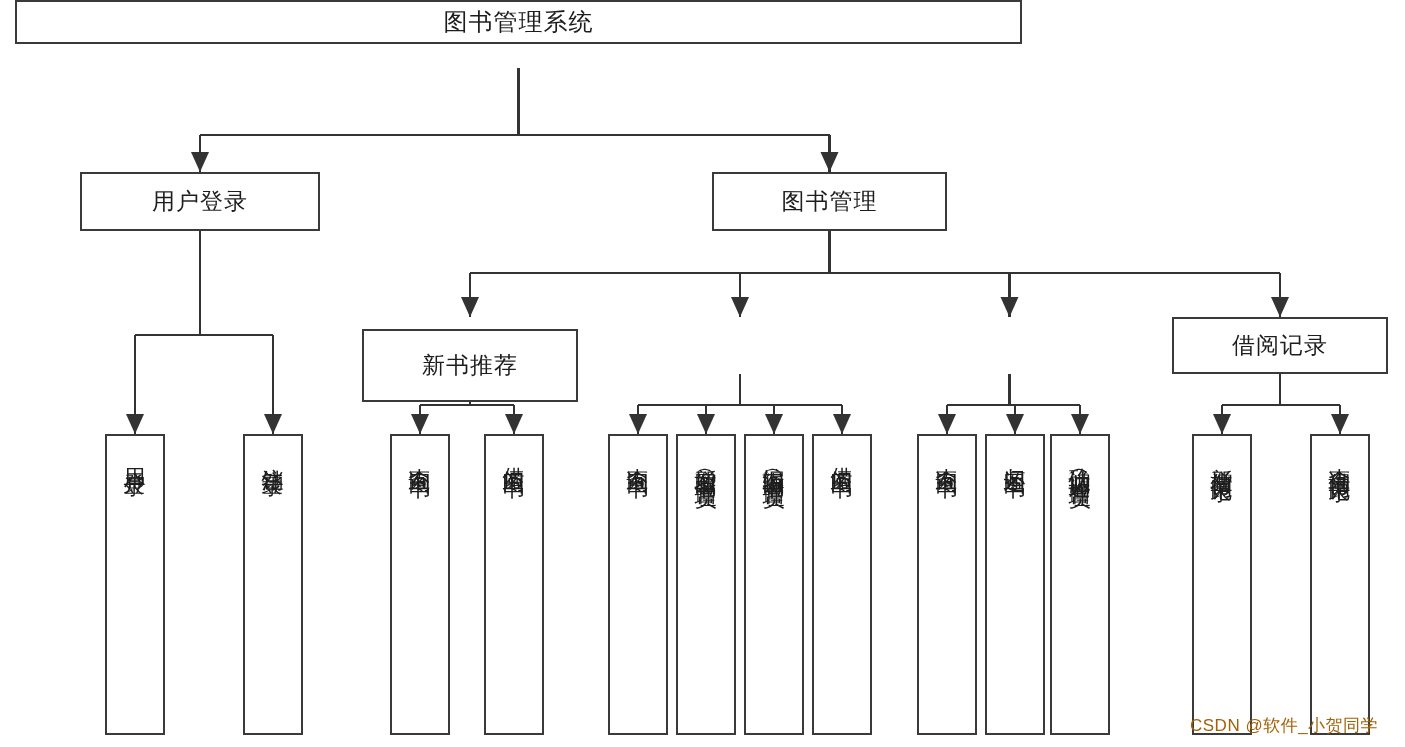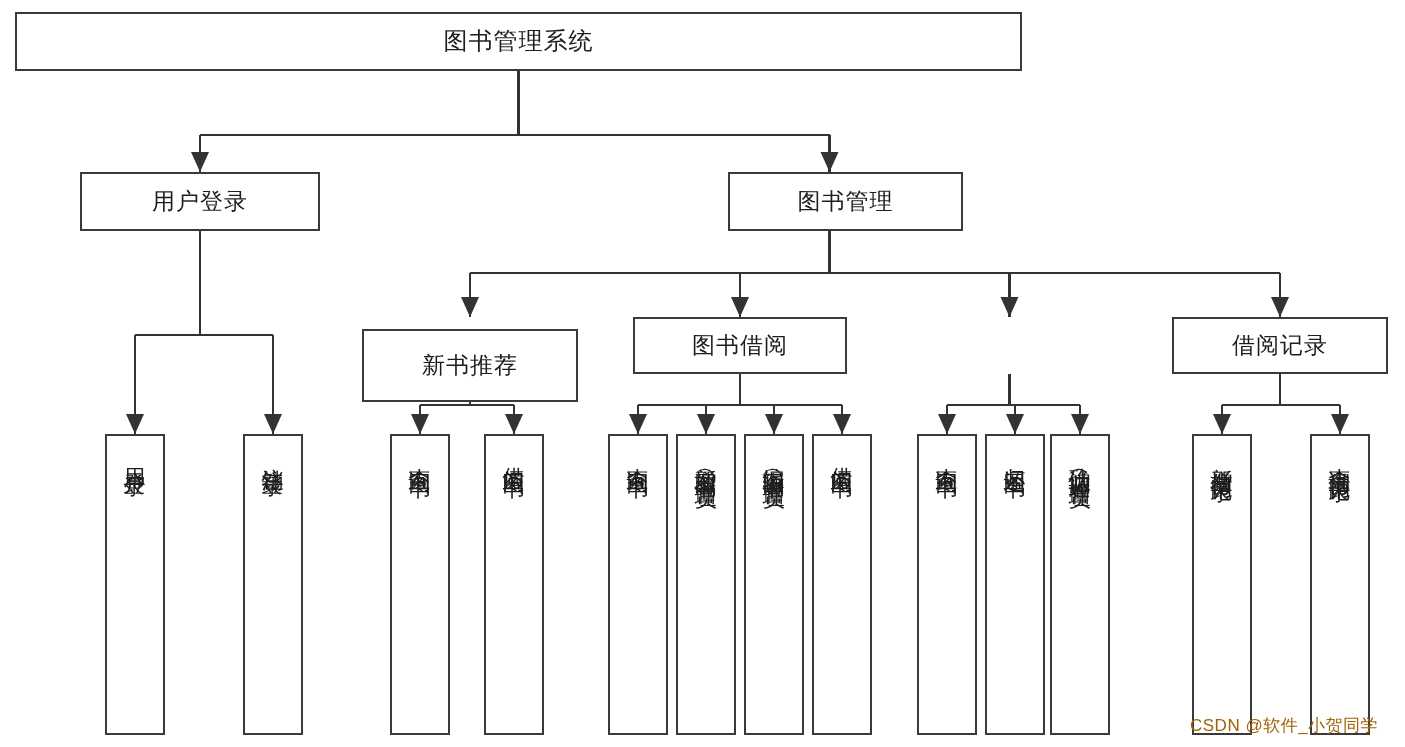--- a/index.html
+++ b/index.html
@@ -121,36 +121,33 @@
       <line x1="1080" y1="405" x2="1080" y2="434" stroke="#333333" stroke-width="2.6" shape-rendering="crispEdges"></line>
       <polygon points="1071,414 1089,414 1080,434" fill="#333333"></polygon>
       <line x1="1280" y1="374" x2="1280" y2="405" stroke="#333333" stroke-width="2.6" shape-rendering="crispEdges"></line>
       <line x1="1222" y1="405" x2="1340" y2="405" stroke="#333333" stroke-width="2.6" shape-rendering="crispEdges"></line>
       <line x1="1222" y1="405" x2="1222" y2="434" stroke="#333333" stroke-width="2.6" shape-rendering="crispEdges"></line>
       <polygon points="1213,414 1231,414 1222,434" fill="#333333"></polygon>
       <line x1="1340" y1="405" x2="1340" y2="434" stroke="#333333" stroke-width="2.6" shape-rendering="crispEdges"></line>
       <polygon points="1331,414 1349,414 1340,434" fill="#333333"></polygon>
     </svg>
 
-  <div class="node h-node root-node" style="left: 15px; top: 12px; width: 1007px; height: 59px;">
+  <div class="node h-node root-node" style="left: 15px; top: 0; width: 1007px; height: 44px;">
     <span>图书管理系统</span>
   </div>
 
   <div class="node h-node" style="left: 80px; top: 172px; width: 240px; height: 59px;">
     <span>用户登录</span>
   </div>
-  <div class="node h-node" style="left: 712px; top: 172px; width: 235px; height: 59px; margin-left: 16px;">
+  <div class="node h-node" style="left: 712px; top: 172px; width: 235px; height: 59px;">
     <span>图书管理</span>
   </div>
 
   <div class="node h-node" style="left: 362px; top: 329px; width: 216px; height: 73px;">
     <span>新书推荐</span>
-  </div>
-  <div class="node h-node" style="left: 633px; top: 317px; width: 214px; height: 57px;">
-    <span>图书借阅</span>
   </div>
   <div class="node h-node" style="left: 1172px; top: 317px; width: 216px; height: 57px;">
     <span>借阅记录</span>
   </div>
 
   <div class="node v-node" style="left: 105px; top: 434px; width: 60px; height: 301px;">
     <span class="v-label">用户登录</span>
   </div>
   <div class="node v-node" style="left: 243px; top: 434px; width: 60px; height: 301px;">
     <span class="v-label">注销登录</span>

